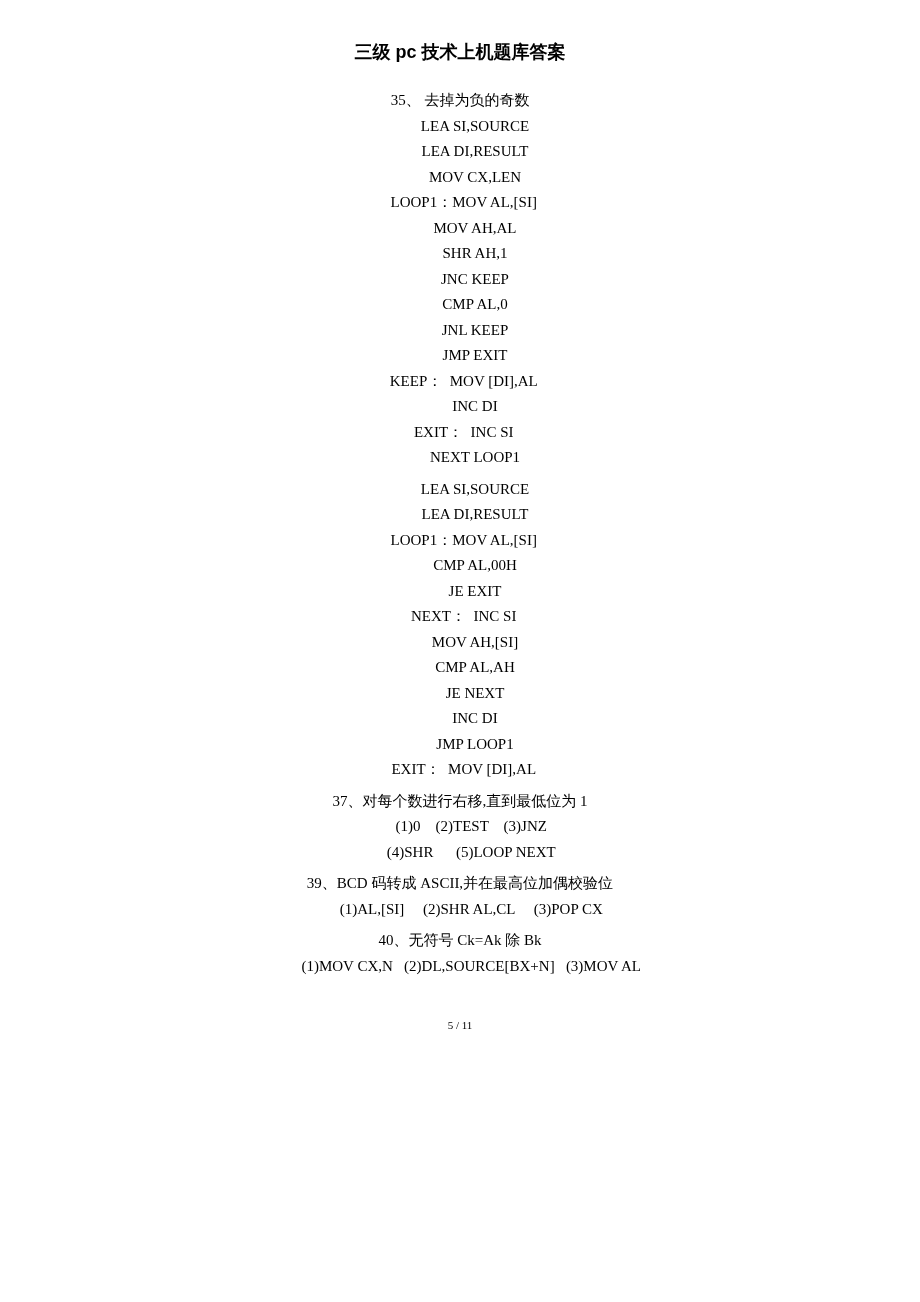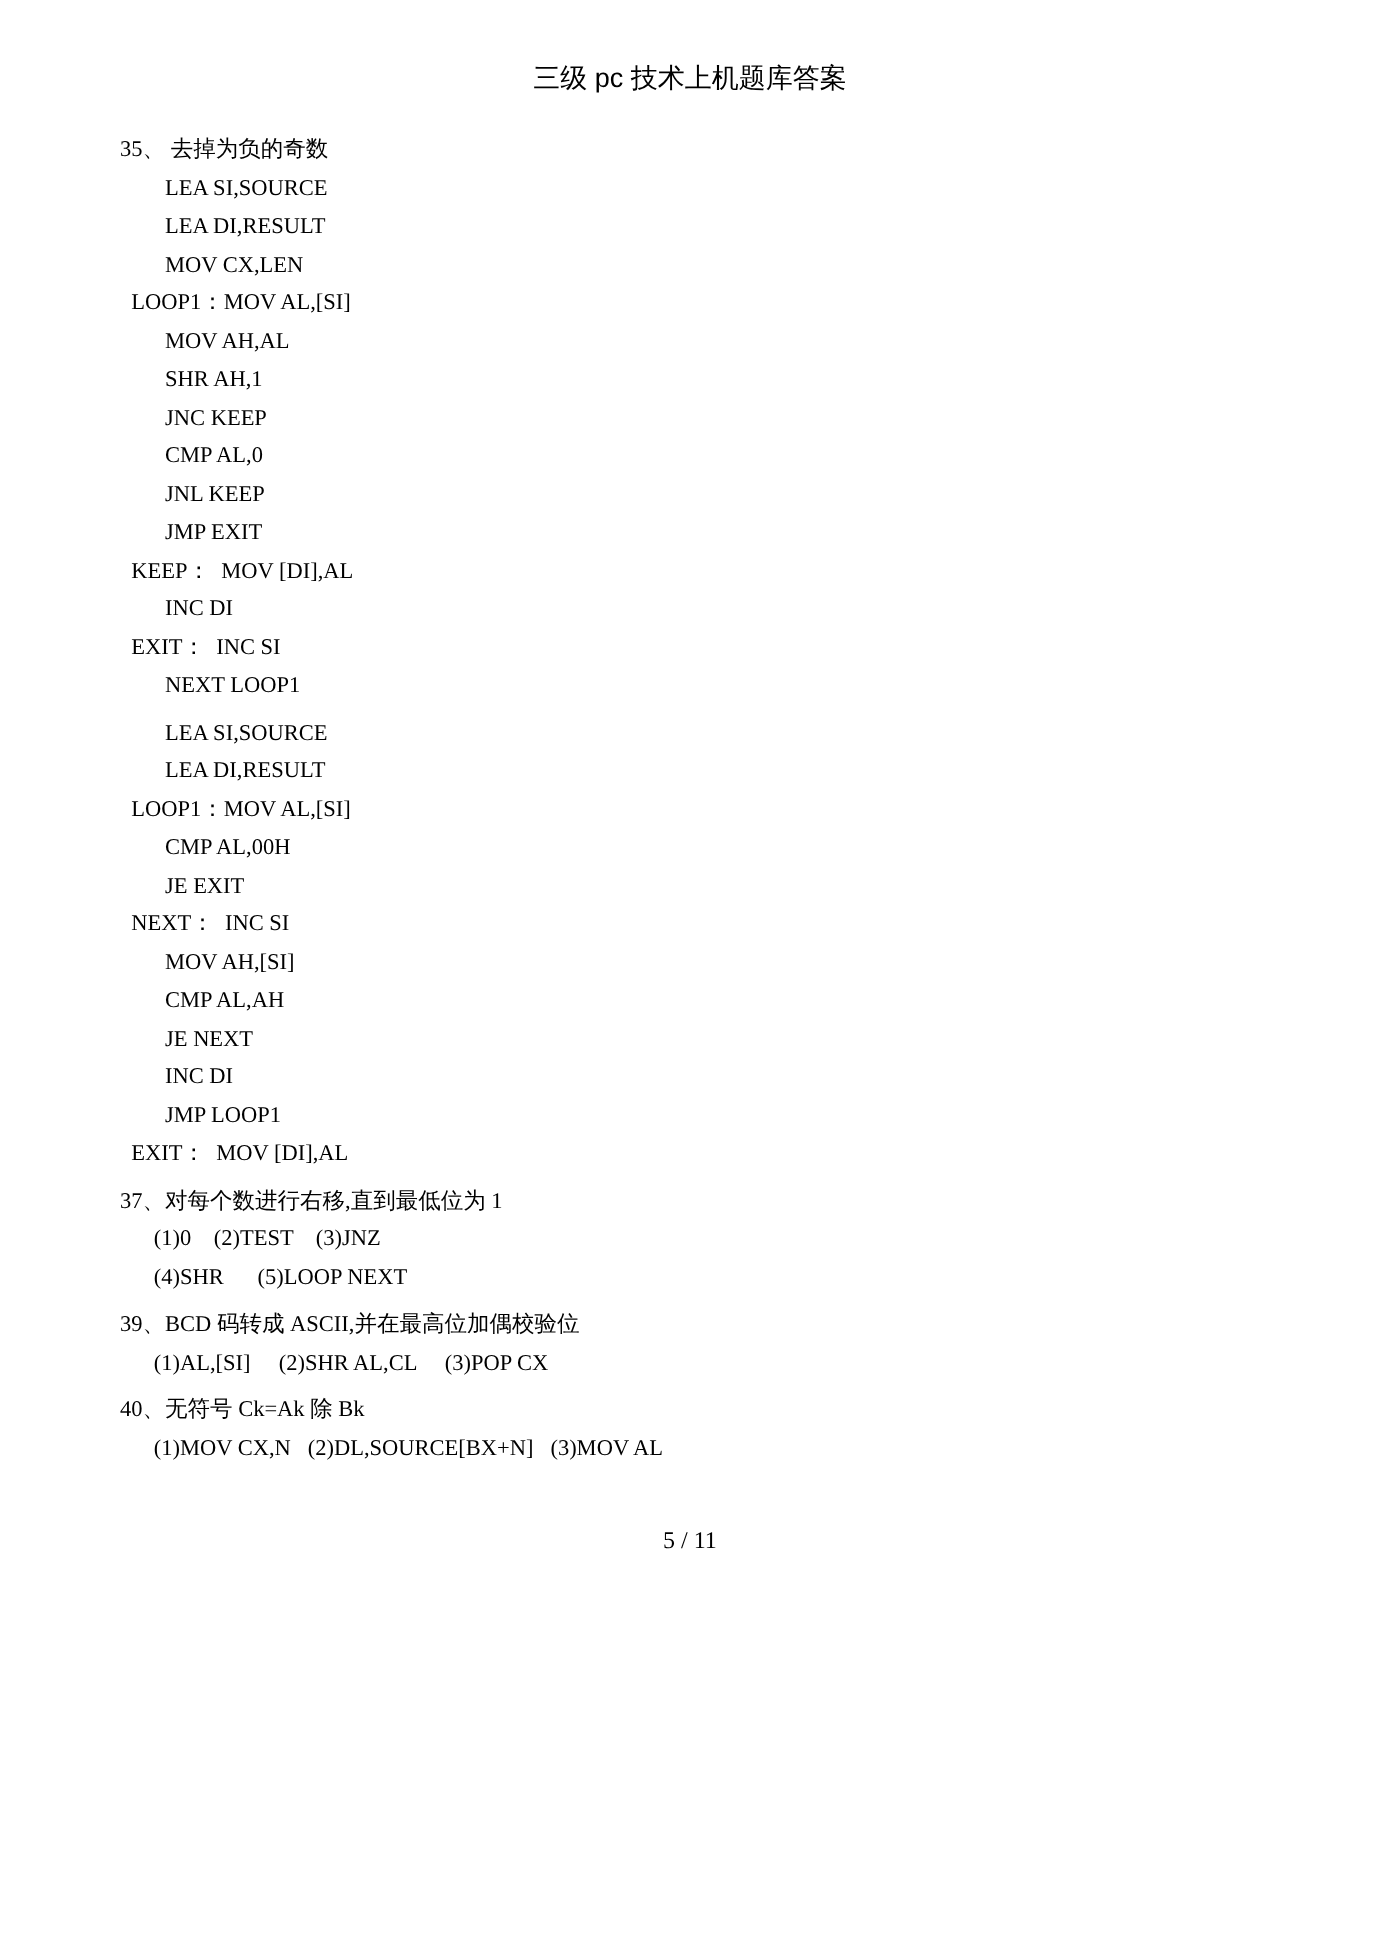--- a/index.html
+++ b/index.html
@@ -12,36 +12,37 @@
       font-family: "SimSun", "宋体", serif;
       font-size: 15px;
       color: #000;
       width: 920px;
       min-height: 1302px;
       padding: 40px 80px 60px 80px;
     }
     .page-title {
       text-align: center;
       font-size: 18px;
-      font-weight: normal;
+      font-weight: bold;
       margin-bottom: 24px;
       font-family: "SimHei", "黑体", sans-serif;
     }
     .section {
       margin-bottom: 6px;
     }
     .line {
       line-height: 1.7;
       white-space: pre;
       font-size: 15px;
+      text-align: center;
     }
     .page-footer {
       text-align: center;
       margin-top: 40px;
-      font-size: 16px;
+      font-size: 11px;
     }
   </style>
 </head>
 <body>
 
 <div class="page-title">三级 pc 技术上机题库答案</div>
 
 <div>
 
 <div class="section">

